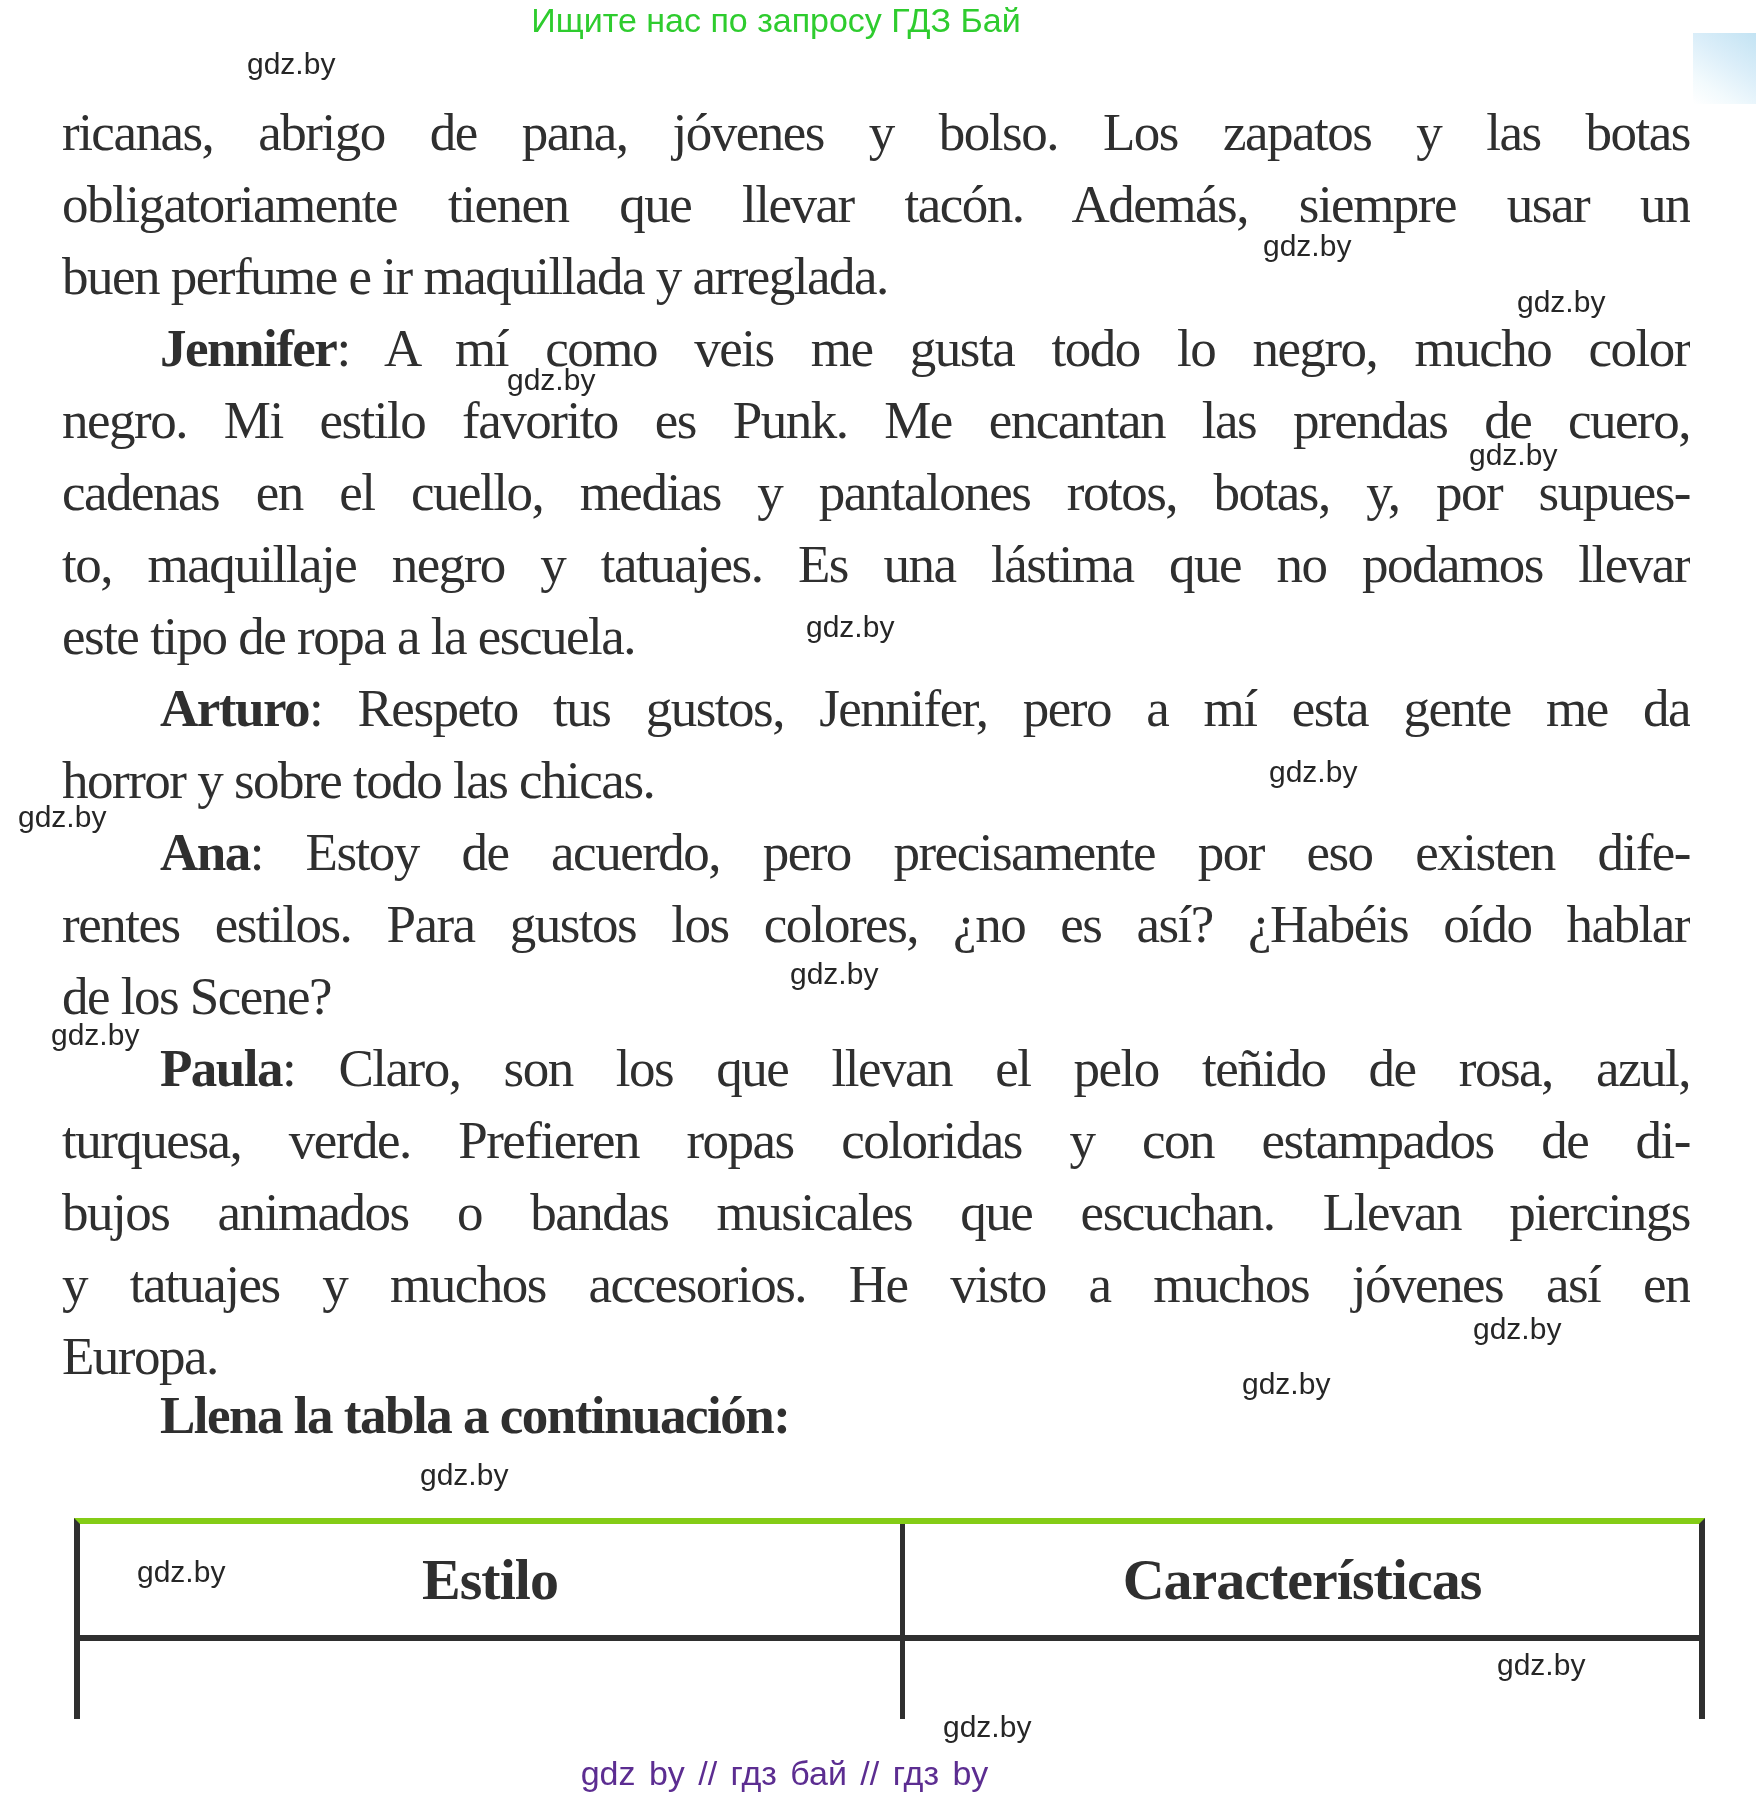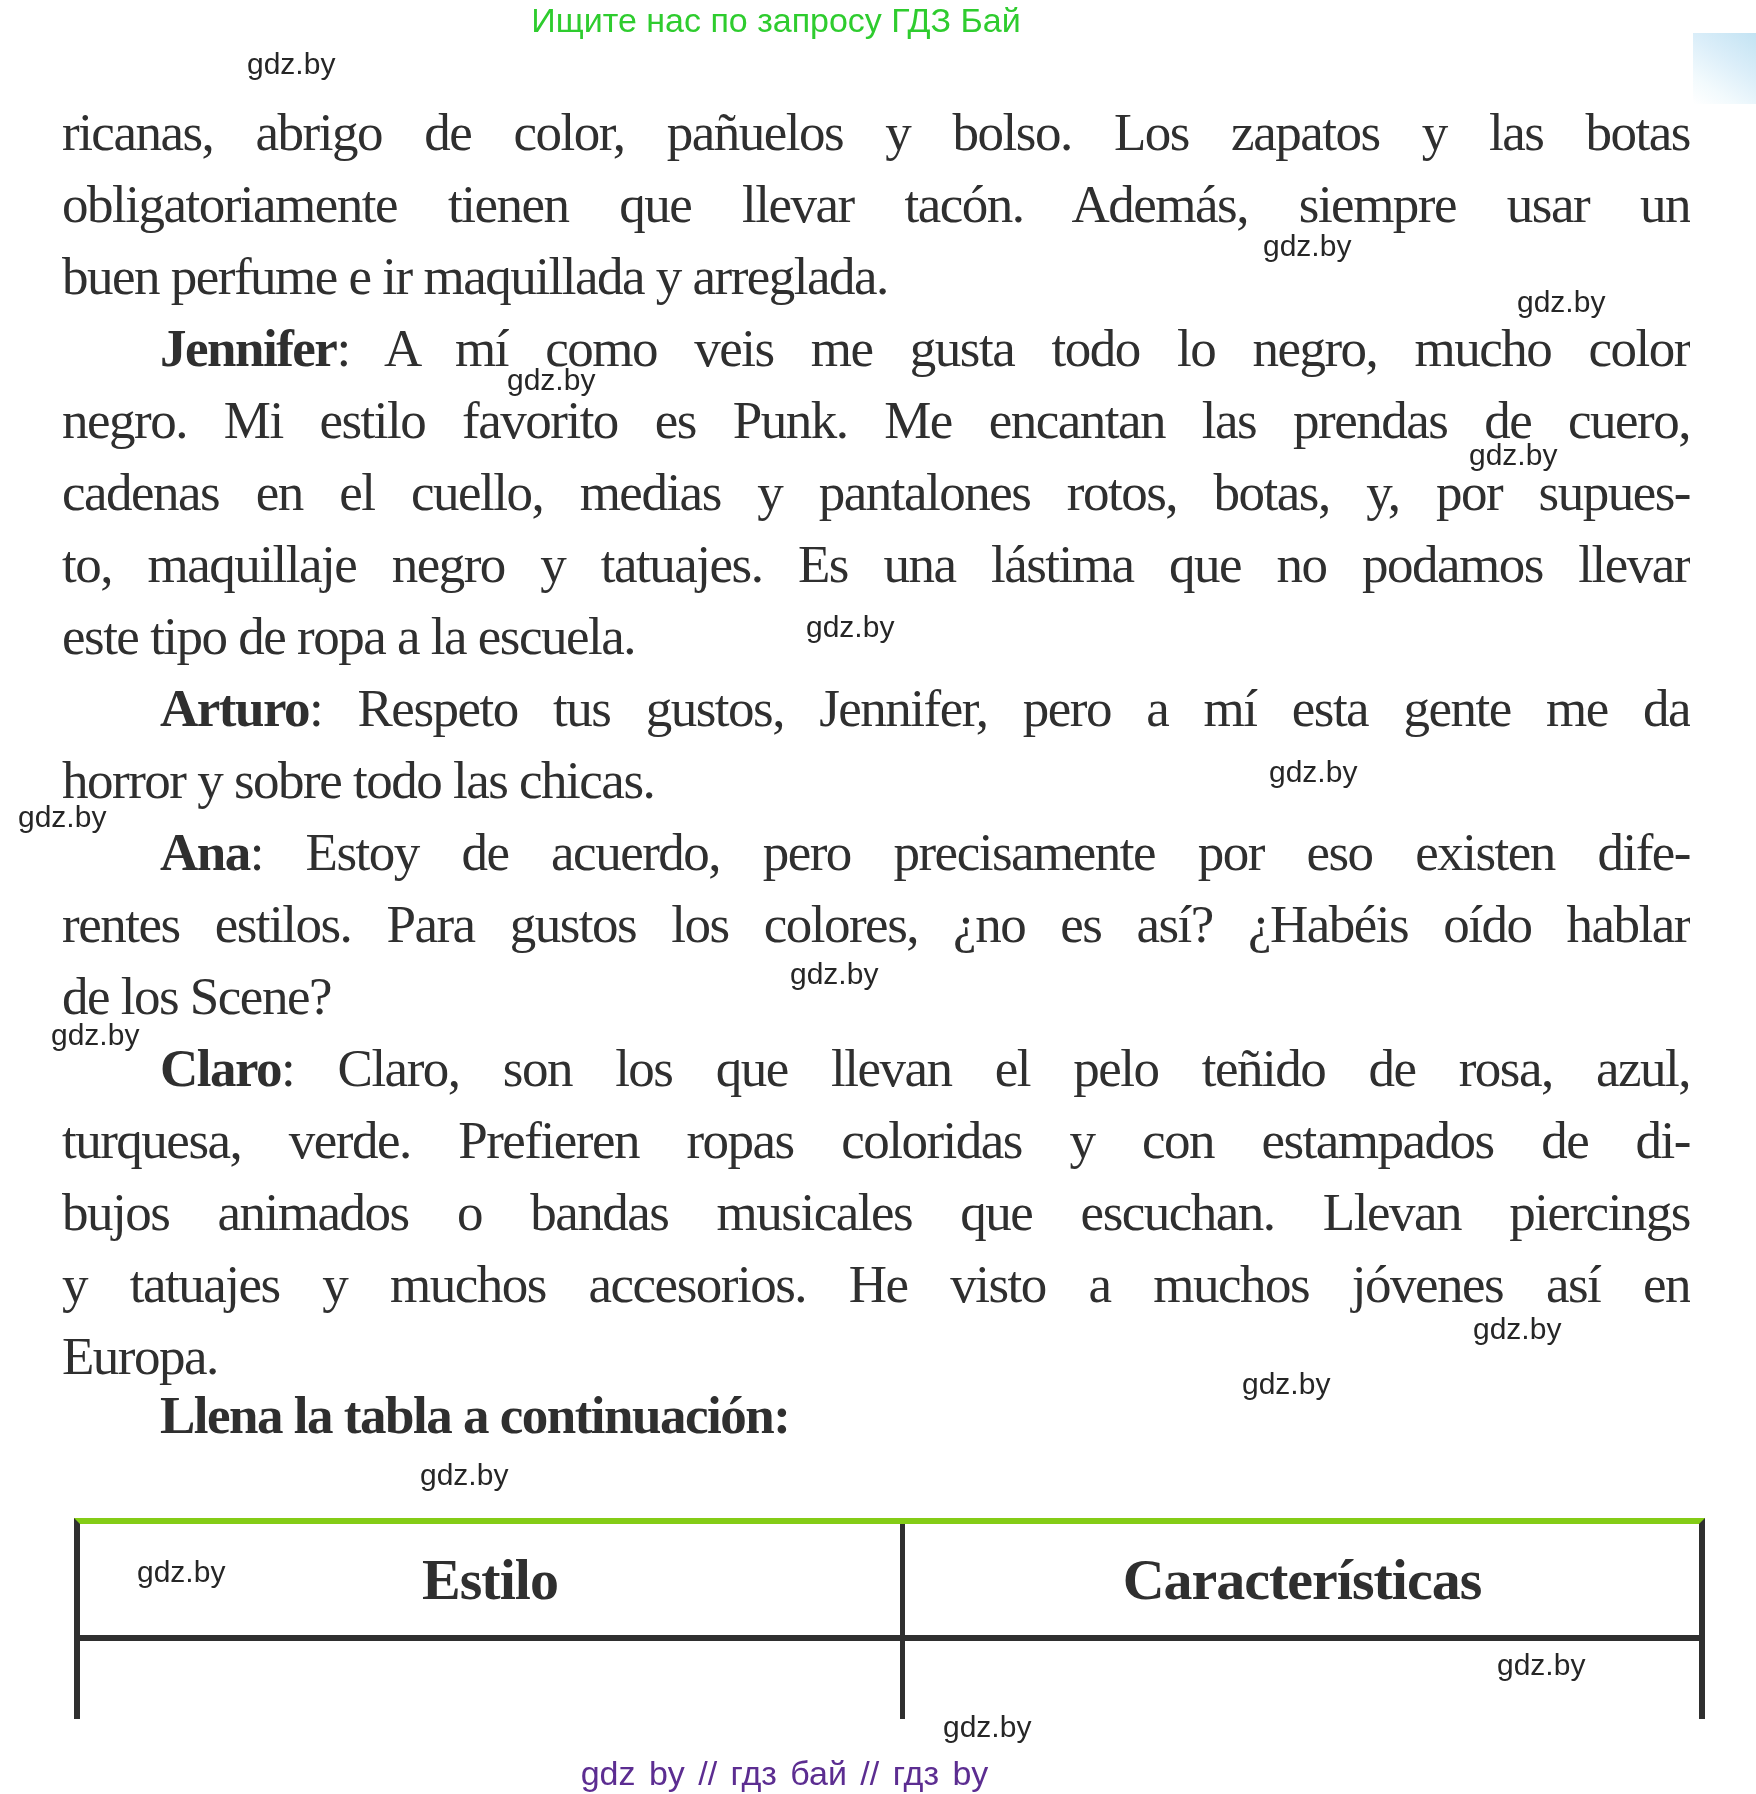--- a/index.html
+++ b/index.html
@@ -67,34 +67,34 @@
   }
 </style>
 </head>
 <body>
 
 <div class="banner">Ищите нас по запросу ГДЗ Бай</div>
 
 <div class="corner"></div>
 
 <div class="textblock">
-  <div class="ln"><span class="sp"></span><span>ricanas, abrigo de color, pañuelos y bolso. Los zapatos y las botas</span></div>
+  <div class="ln"><span class="sp"></span><span>ricanas, abrigo de pana, jóvenes y bolso. Los zapatos y las botas</span></div>
   <div class="ln"><span class="sp"></span><span>obligatoriamente tienen que llevar tacón. Además, siempre usar un</span></div>
   <div class="ln last"><span class="sp"></span><span>buen perfume e ir maquillada y arreglada.</span></div>
   <div class="ln indent"><span class="sp">Jennifer</span><span>: A mí como veis me gusta todo lo negro, mucho color</span></div>
   <div class="ln"><span class="sp"></span><span>negro. Mi estilo favorito es Punk. Me encantan las prendas de cuero,</span></div>
   <div class="ln"><span class="sp"></span><span>cadenas en el cuello, medias y pantalones rotos, botas, y, por supues-</span></div>
   <div class="ln"><span class="sp"></span><span>to, maquillaje negro y tatuajes. Es una lástima que no podamos llevar</span></div>
   <div class="ln last"><span class="sp"></span><span>este tipo de ropa a la escuela.</span></div>
   <div class="ln indent"><span class="sp">Arturo</span><span>: Respeto tus gustos, Jennifer, pero a mí esta gente me da</span></div>
   <div class="ln last"><span class="sp"></span><span>horror y sobre todo las chicas.</span></div>
   <div class="ln indent"><span class="sp">Ana</span><span>: Estoy de acuerdo, pero precisamente por eso existen dife-</span></div>
   <div class="ln"><span class="sp"></span><span>rentes estilos. Para gustos los colores, ¿no es así? ¿Habéis oído hablar</span></div>
   <div class="ln last"><span class="sp"></span><span>de los Scene?</span></div>
-  <div class="ln indent"><span class="sp">Claro</span><span>: Claro, son los que llevan el pelo teñido de rosa, azul,</span></div>
+  <div class="ln indent"><span class="sp">Paula</span><span>: Claro, son los que llevan el pelo teñido de rosa, azul,</span></div>
   <div class="ln"><span class="sp"></span><span>turquesa, verde. Prefieren ropas coloridas y con estampados de di-</span></div>
   <div class="ln"><span class="sp"></span><span>bujos animados o bandas musicales que escuchan. Llevan piercings</span></div>
   <div class="ln"><span class="sp"></span><span>y tatuajes y muchos accesorios. He visto a muchos jóvenes así en</span></div>
   <div class="ln last"><span class="sp"></span><span>Europa.</span></div>
 </div>
 
 <div class="heading">Llena la tabla a continuación:</div>
 
 <div class="table">
   <div class="t-head">

